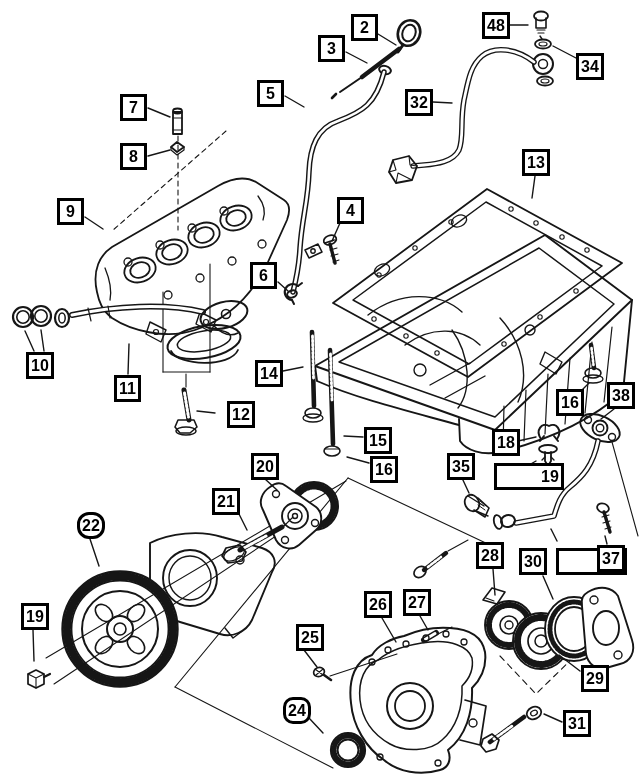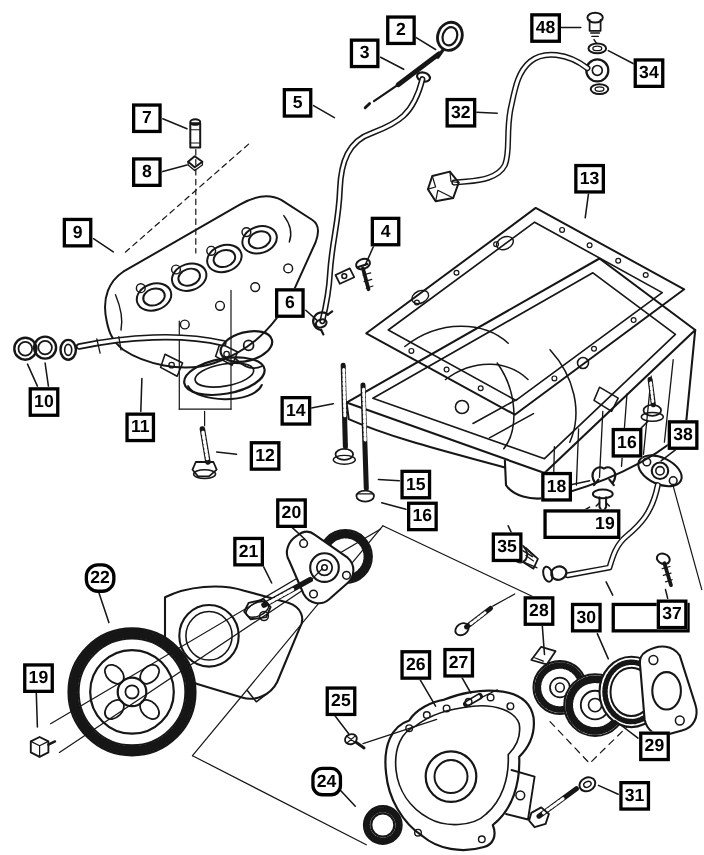--- a/index.html
+++ b/index.html
@@ -432,21 +432,21 @@
       <div class="callout" style="left: 250px; top: 262px;">6</div>
       <div class="callout" style="left: 26px; top: 352px;">10</div>
       <div class="callout" style="left: 114px; top: 375px;">11</div>
       <div class="callout" style="left: 255px; top: 360px;">14</div>
       <div class="callout" style="left: 216px; top: 401px; margin-left: 11px;">12</div>
       <div class="callout" style="left: 364px; top: 427px;">15</div>
       <div class="callout" style="left: 370px; top: 456px;">16</div>
       <div class="callout" style="left: 556px; top: 389px;">16</div>
       <div class="callout" style="left: 492px; top: 429px;">18</div>
       <div class="callout" style="left: 494px; top: 463px; padding-left: 44px;">19</div>
-      <div class="callout" style="left: 447px; top: 453px; margin-top: 31px;">35</div>
+      <div class="callout" style="left: 447px; top: 453px;">35</div>
       <div class="callout" style="left: 607px; top: 382px;">38</div>
       <div class="callout" style="left: 251px; top: 453px;">20</div>
       <div class="callout" style="left: 212px; top: 488px;">21</div>
       <div class="callout" style="left: 77px; top: 512px; border-radius: 12px;">22</div>
       <div class="callout" style="left: 21px; top: 603px;">19</div>
       <div class="callout" style="left: 296px; top: 624px;">25</div>
       <div class="callout" style="left: 283px; top: 697px; border-radius: 10px;">24</div>
       <div class="callout" style="left: 364px; top: 591px;">26</div>
       <div class="callout" style="left: 403px; top: 589px;">27</div>
       <div class="callout" style="left: 476px; top: 542px;">28</div>

